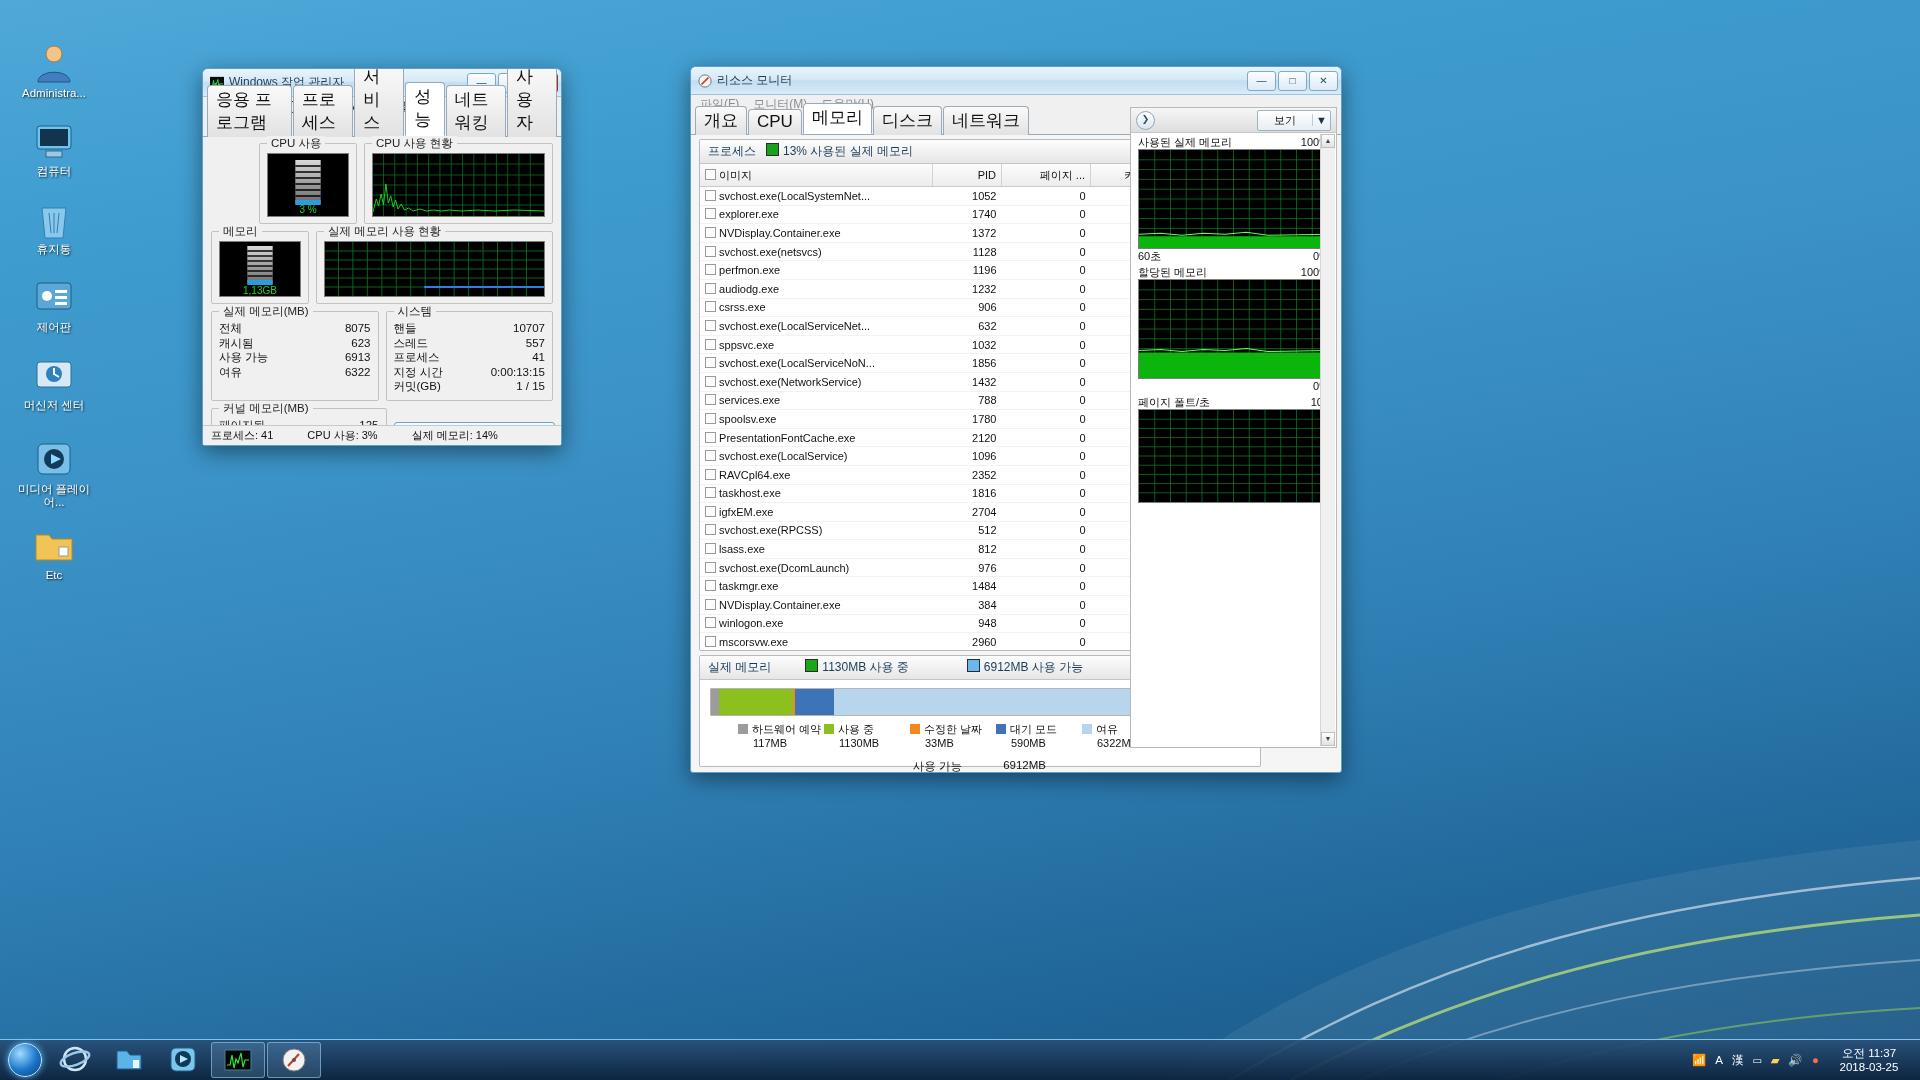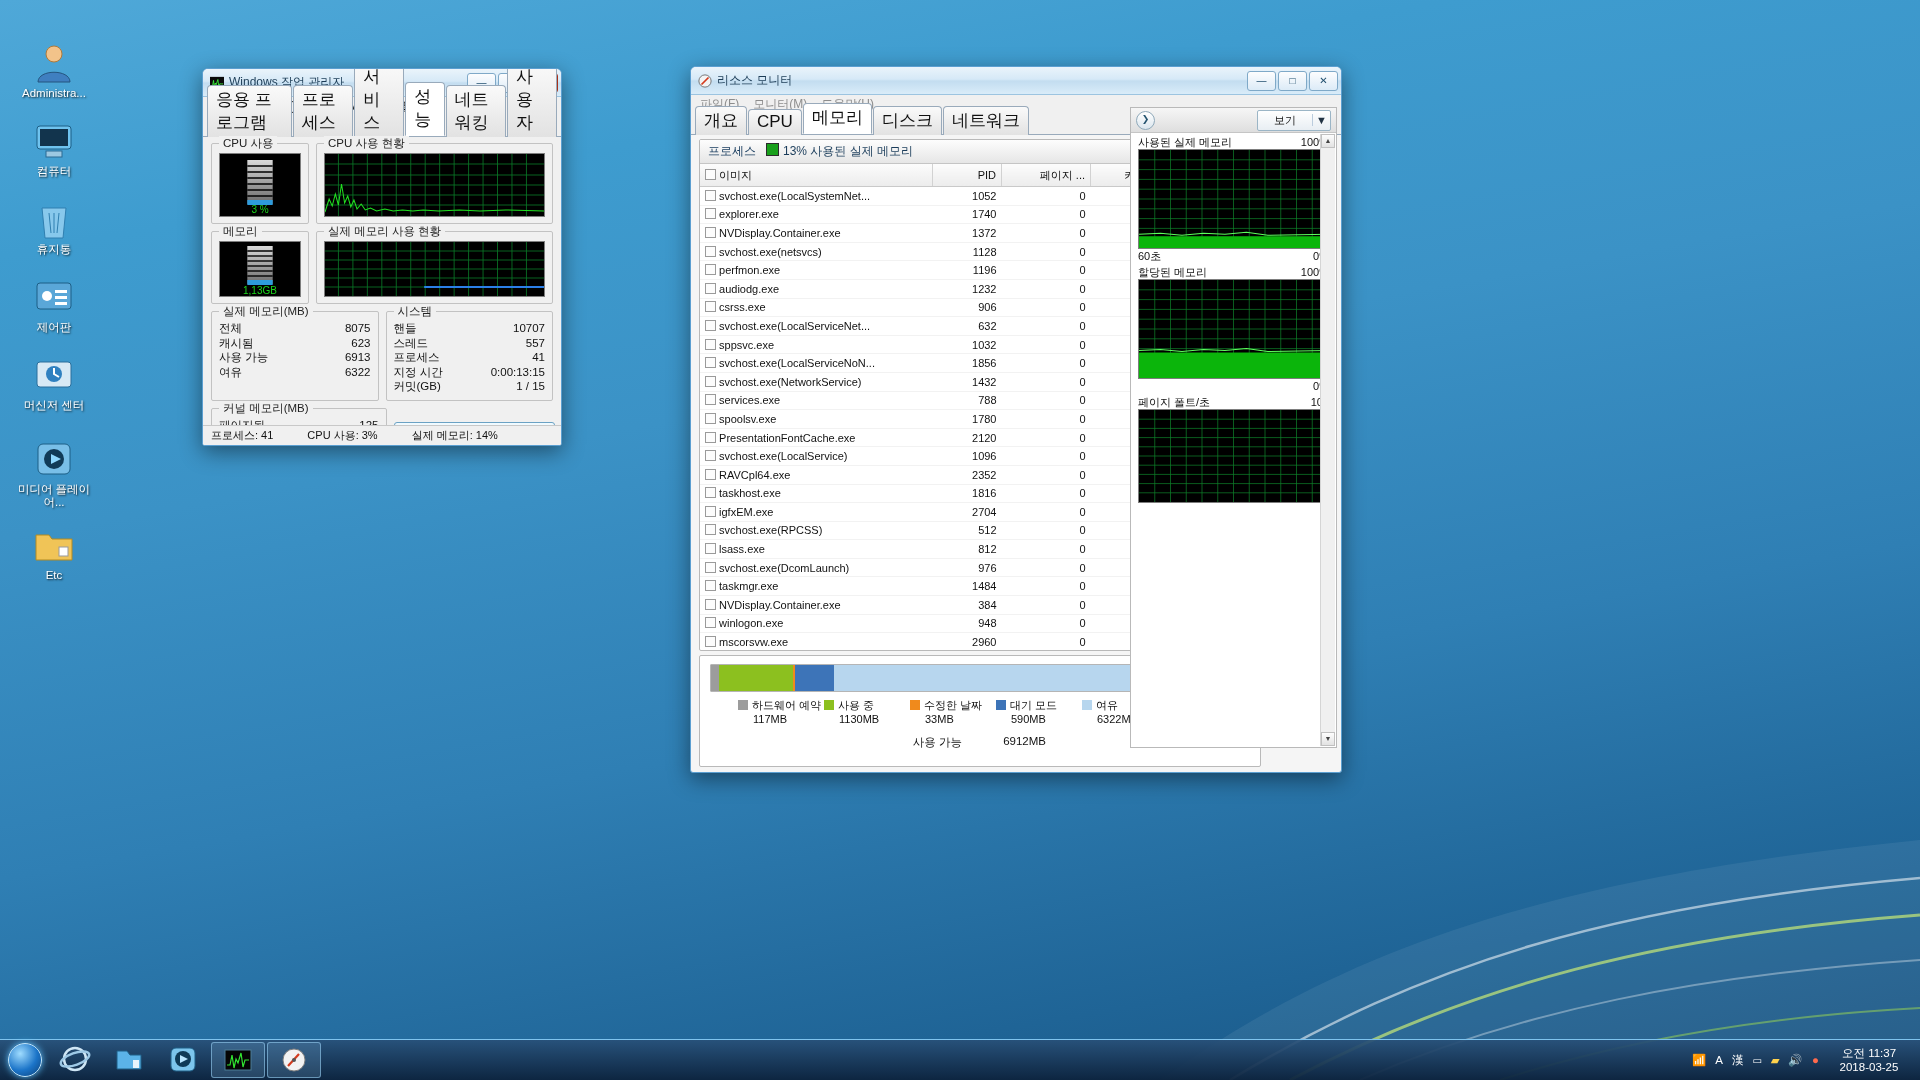--- a/index.html
+++ b/index.html
@@ -218,21 +218,21 @@
       <div class="tab">응용 프로그램</div>
       <div class="tab">프로세스</div>
       <div class="tab">서비스</div>
       <div class="tab sel">성능</div>
       <div class="tab">네트워킹</div>
       <div class="tab">사용자</div>
     </div>
 
   <div class="tmbody">
     <div style="display:flex;gap:7px;">
-      <div class="grp" style="width:98px;box-sizing:border-box;">
+      <div class="grp" style="width:98px;box-sizing:border-box;margin-left:48px;">
         <div class="lg">CPU 사용</div>
         <div class="gchart" style="height:62px;position:relative;">
           <svg viewBox="0 0 82 62" preserveAspectRatio="none" style="width:100%;height:100%;display:block">
             <rect width="82" height="62" fill="#000"></rect>
             <rect x="28" y="6" width="26" height="44" fill="url(#gg)"></rect>
             <defs>
                 <linearGradient id="gg" x1="0" y1="0" x2="0" y2="1">
               <stop offset="0" stop-color="#d9d9d9"></stop>
                   <stop offset="1" stop-color="#6a6a6a"></stop>
                 </linearGradient>
@@ -672,20 +672,30 @@
         </table>
       <div class="scrollv" style="top:0;">
         <div class="sbtn">▲</div>
         <div style="position:absolute;top:14px;height:330px;width:12px;left:1px;background:linear-gradient(90deg,#fbfbfb,#dedede);border:1px solid #c4c4c4;box-sizing:border-box;"></div>
         <div class="sbtn" style="position:absolute;bottom:0;">▼</div>
       </div>
     </div>
   </div>
 
   <div class="rmpane" style="position:absolute;left:4px;top:588px;width:560px;height:110px;">
+    <div class="rmhead">
+      <span class="ttl">실제 메모리</span>
+      <span style="margin-left:24px">
+        <span class="sw" style="background:#1aa51a"></span><span>1130MB 사용 중</span>
+      </span>
+      <span style="margin-left:48px">
+        <span class="sw" style="background:#6ab6ef"></span><span>6912MB 사용 가능</span>
+      </span>
+      <span class="chev">▲</span>
+    </div>
     <div style="padding:8px 10px 0;">
       <div class="membar" id="mem-bar">
           <div style="width: 1.4%; background: rgb(156, 156, 156);"></div>
           <div style="width: 13.8%; background: rgb(140, 192, 31);"></div>
           <div style="width: 0.4%; background: rgb(240, 138, 28);"></div>
           <div style="width: 7.2%; background: rgb(61, 116, 184);"></div>
           <div style="width: 77.2%; background: rgb(183, 214, 238);"></div>
         </div>
       <div class="legend" id="mem-legend">
           <div>

